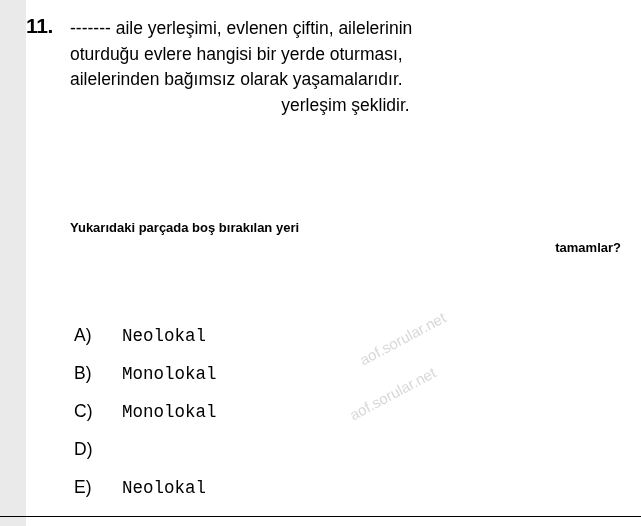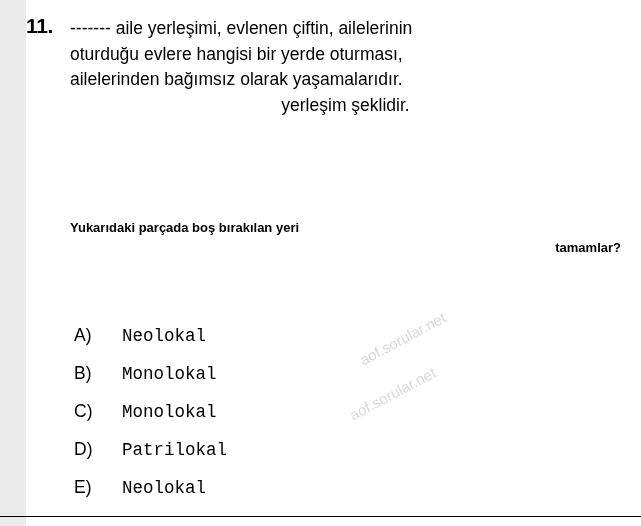--- a/index.html
+++ b/index.html
@@ -166,21 +166,20 @@
       <div class="opt">
         <span class="opt-key">B)</span>
         <span class="opt-text">Monolokal</span>
       </div>
       <div class="opt">
         <span class="opt-key">C)</span>
         <span class="opt-text">Monolokal</span>
       </div>
       <div class="opt">
         <span class="opt-key">D)</span>
-        <span class="opt-text">Patrilokal</span>
       </div>
       <div class="opt">
         <span class="opt-key">E)</span>
         <span class="opt-text">Neolokal</span>
       </div>
     </div>
 
   </div>
 
   <div class="bottom-rule"></div>

